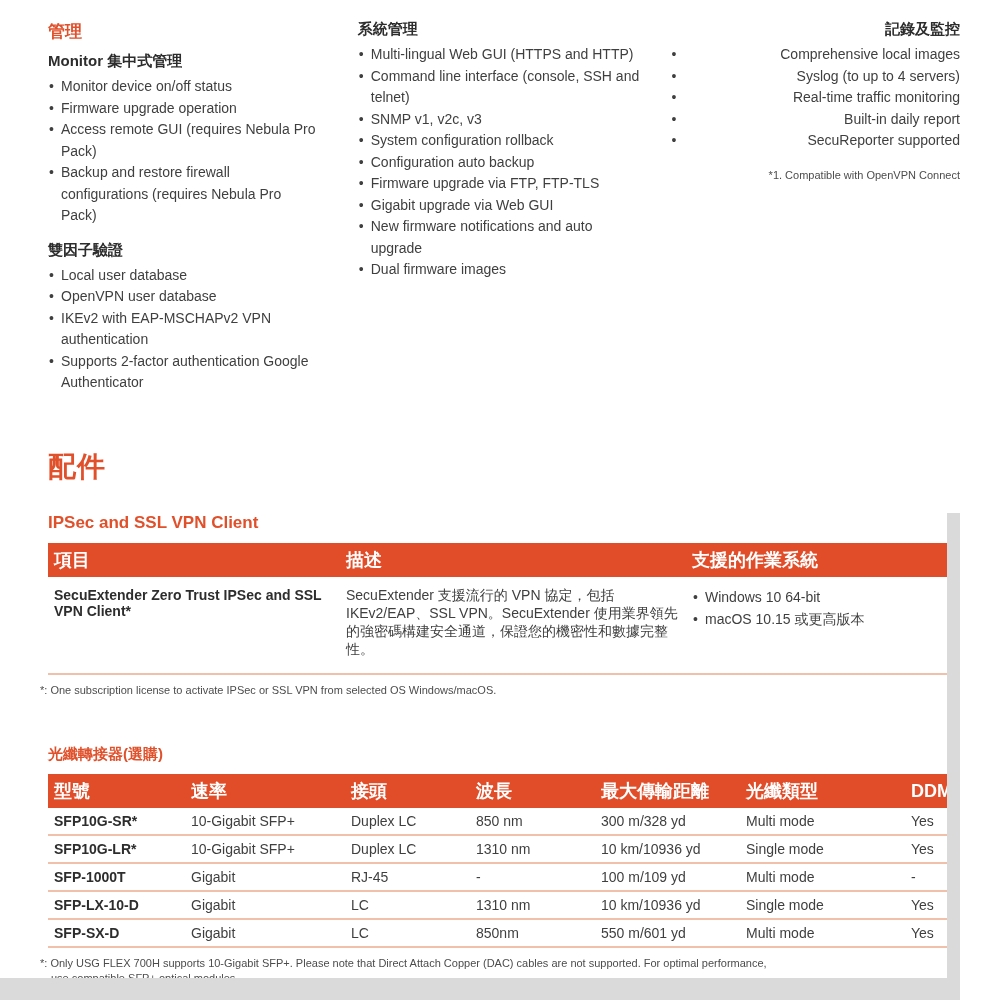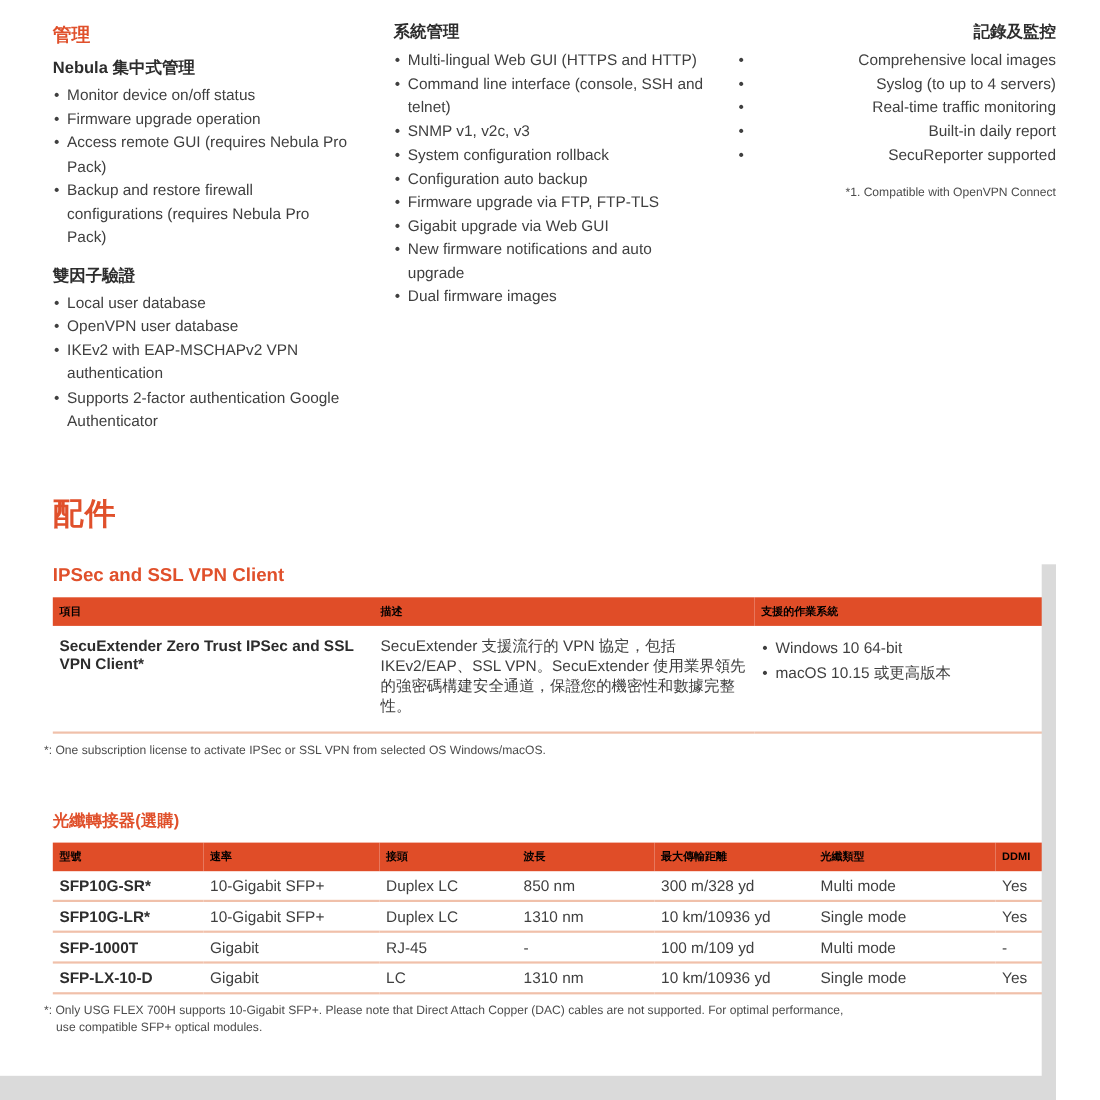--- a/index.html
+++ b/index.html
@@ -21,21 +21,21 @@
   ul.bullets li{position:relative;padding-left:13px;}
   ul.bullets li::before{content:"\2022";position:absolute;left:1px;}
   .side-note{font-size:11px;color:#4c4c4c;margin:17px 0 0 0;}
 
   
   .big-title{font-size:28px;color:#e0502b;font-weight:bold;margin:0 0 27px 0;letter-spacing:1px;}
   .table-title{font-size:17px;color:#e0502b;font-weight:bold;margin:0 0 10px 0;}
   .table-title2{font-size:15px;color:#e0502b;font-weight:bold;margin:47px 0 10px 0;}
 
   table{border-collapse:collapse;table-layout:fixed;width:917px;}
-  th{background:#e04d28;color:#000000;font-size:10px;font-weight:bold;text-align:left;
+  th{background:#e04d28;color:#ffffff;font-size:18px;font-weight:bold;text-align:left;
      padding:5px 6px;height:16px;}
   td{font-size:14px;text-align:left;vertical-align:top;}
 
   .vpn-table td{padding:10px 8px 14px 6px;}
   .vpn-table tbody tr{border-bottom:2px solid #f0c0aa;}
   .bold-cell{font-weight:bold;color:#2d2d2d;}
   .os-list{font-size:14px;line-height:22px;}
 
   .sfp-table td{padding:4px 6px;height:18px;border-bottom:2px solid #f0c0aa;vertical-align:middle;}
 
@@ -48,21 +48,21 @@
 </style>
 </head>
 <body>
 
 <div class="page">
   <div class="content">
 
     <div class="mgmt">
       <div class="col1">
         <h2 class="orange-h">管理</h2>
-        <h3 class="sub-h">Nebula 集中式管理</h3>
+        <h3 class="sub-h">Monitor 集中式管理</h3>
         <ul class="bullets">
           <li>Monitor device on/off status</li>
           <li>Firmware upgrade operation</li>
           <li>Access remote GUI (requires Nebula Pro Pack)</li>
           <li>Backup and restore firewall configurations (requires Nebula Pro Pack)</li>
         </ul>
         <h3 class="sub-h gap">雙因子驗證</h3>
         <ul class="bullets">
           <li>Local user database</li>
           <li>OpenVPN user database</li>
@@ -182,20 +182,29 @@
         </tr>
         <tr>
           <td class="bold-cell">SFP-LX-10-D</td>
           <td>Gigabit</td>
           <td>LC</td>
           <td>1310 nm</td>
           <td>10 km/10936 yd</td>
           <td>Single mode</td>
           <td>Yes</td>
         </tr>
+        <tr>
+          <td class="bold-cell">SFP-SX-D</td>
+          <td>Gigabit</td>
+          <td>LC</td>
+          <td>850nm</td>
+          <td>550 m/601 yd</td>
+          <td>Multi mode</td>
+          <td>Yes</td>
+        </tr>
       </tbody>
     </table>
     <p class="footnote">
       <span>*: Only USG FLEX 700H supports 10-Gigabit SFP+. Please note that Direct Attach Copper (DAC) cables are not supported. For optimal performance,</span><br>
       <span class="line2">use compatible SFP+ optical modules.</span>
     </p>
 
   </div>
 
   <div class="edge-right"></div>

